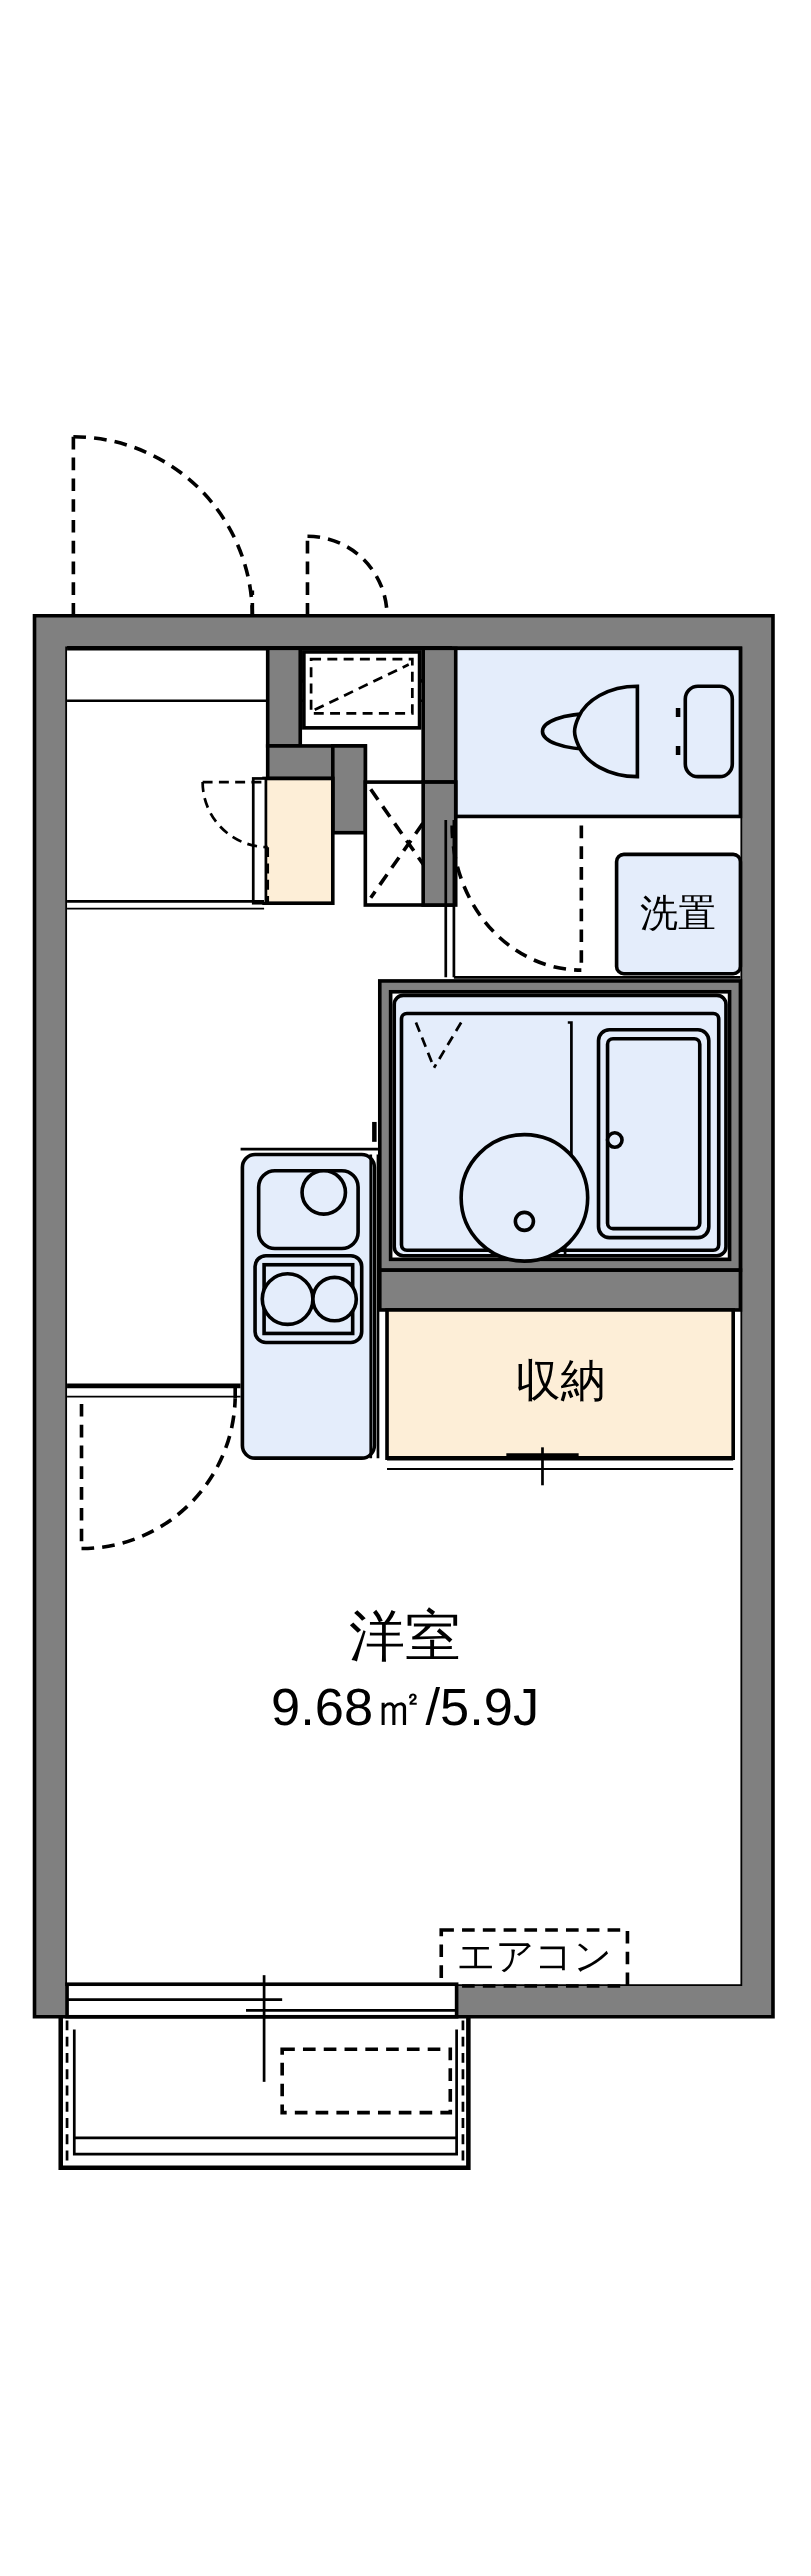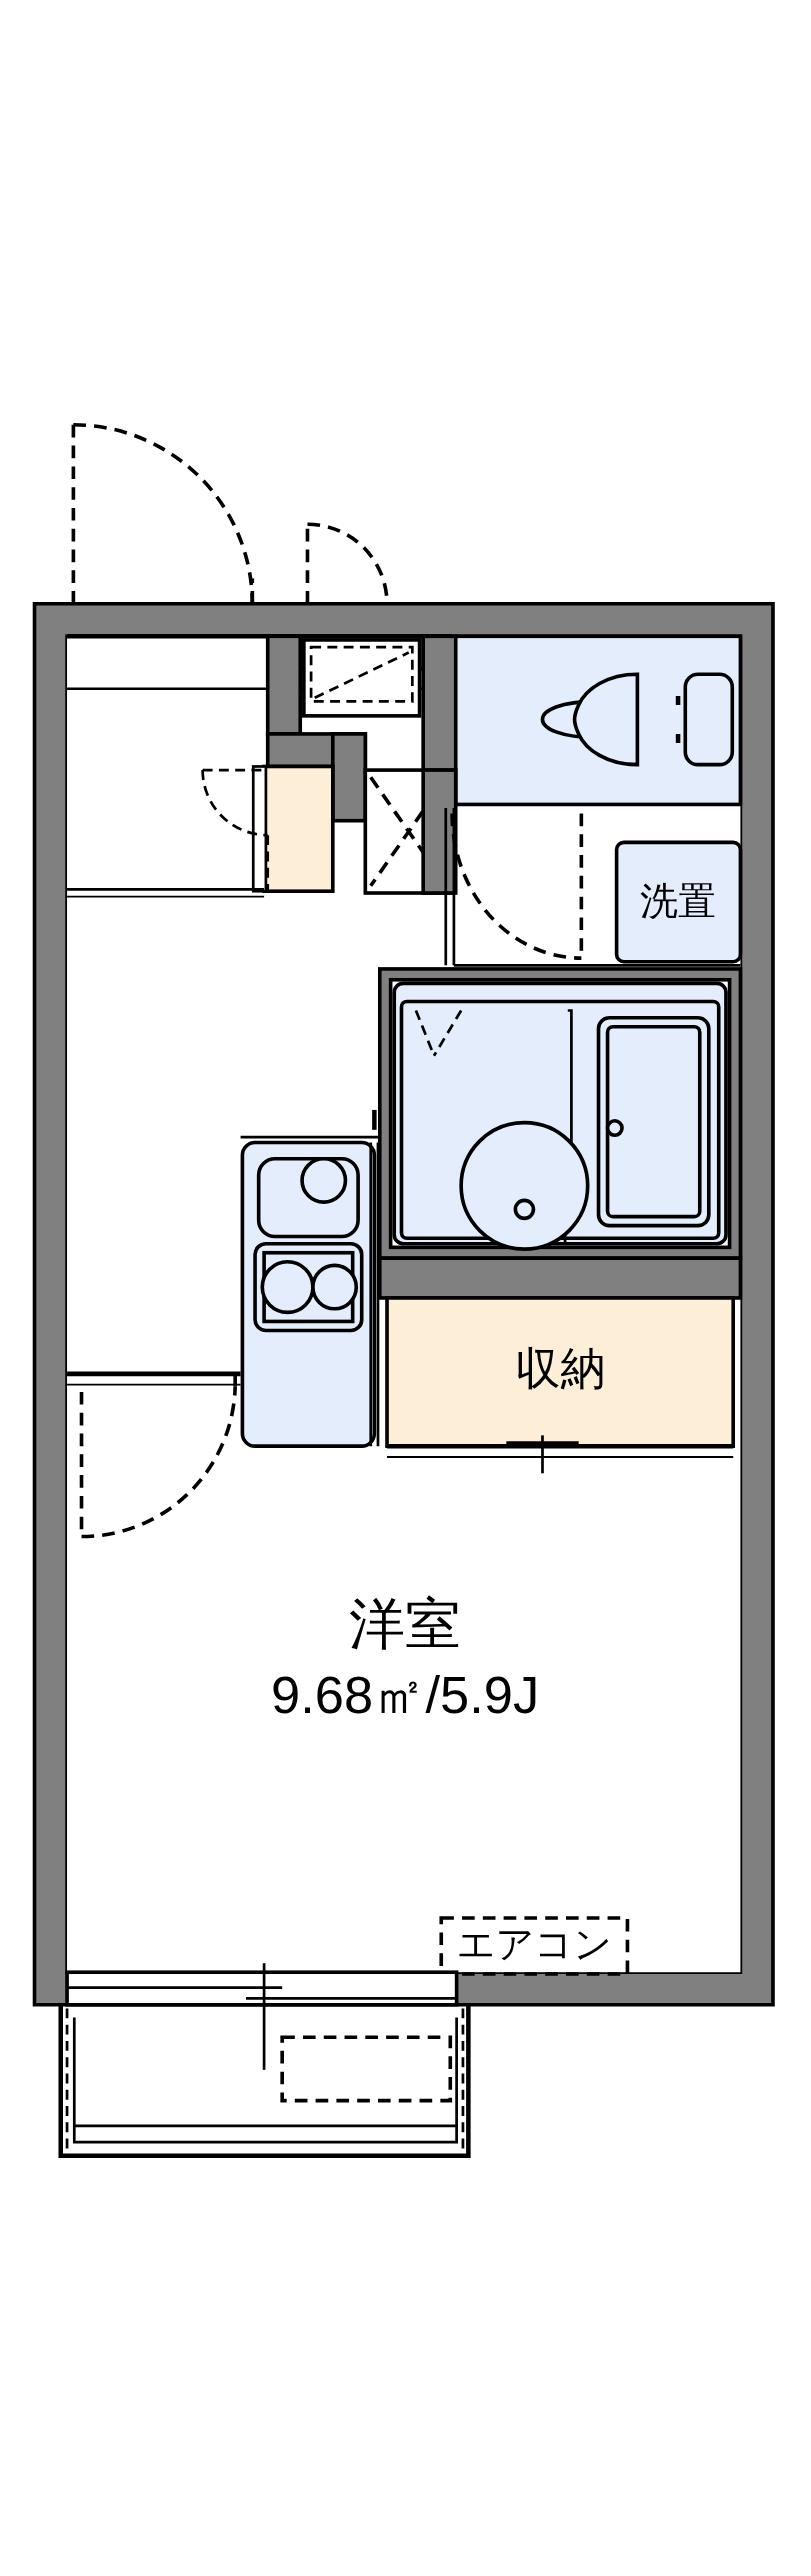--- a/index.html
+++ b/index.html
@@ -10,21 +10,21 @@
   body {
     width: 812px;
     height: 2576px;
     font-family: "Liberation Sans", sans-serif;
     position: relative;
     overflow: hidden;
   }
   #floorplan-root {
     position: absolute;
     left: 0;
-    top: 0;
+    top: 12px;
     width: 812px;
     height: 2013px;
   }
   svg.plan {
     display: block;
     width: 812px;
     height: 2576px;
   }
   .wall-fill      { fill: #808080; stroke: #000000; stroke-width: 4; }
   .room-blue      { fill: #e4edfb; stroke: #000000; stroke-width: 4; }

